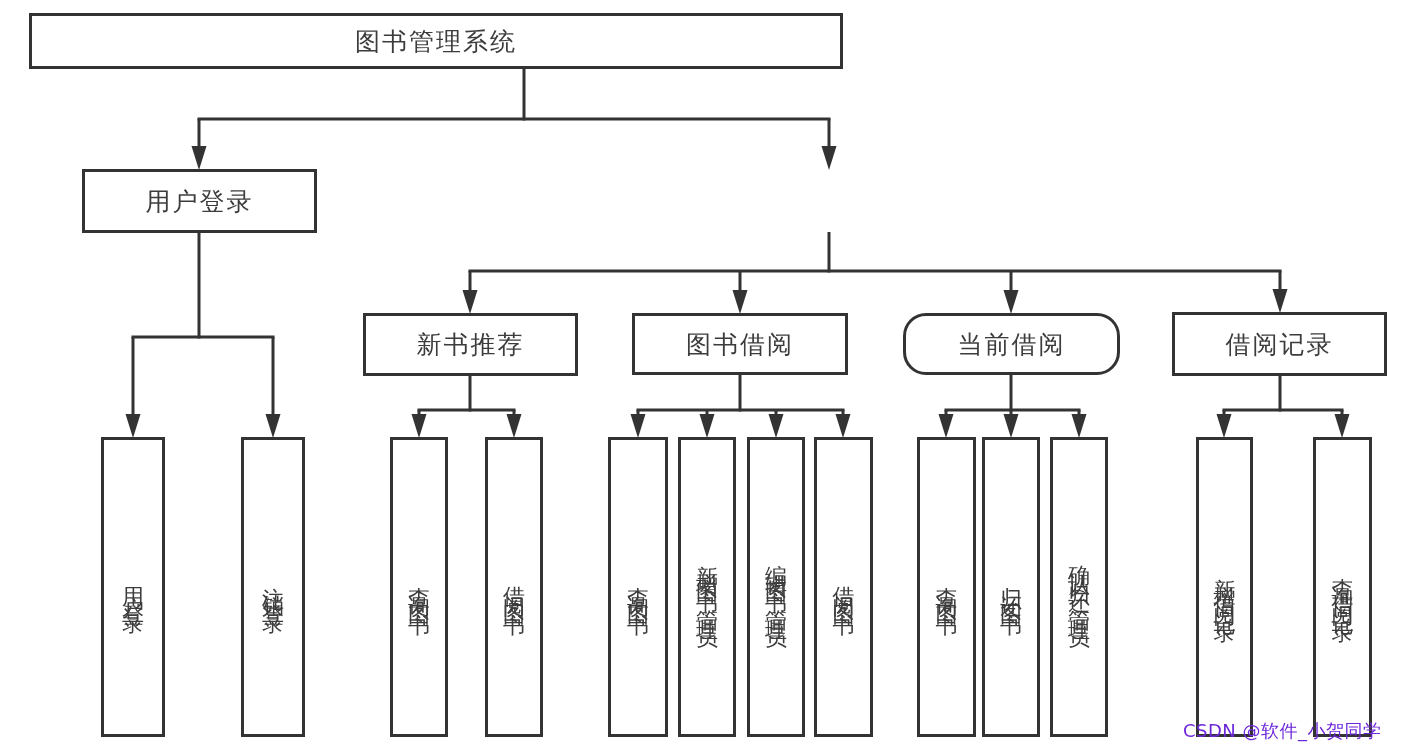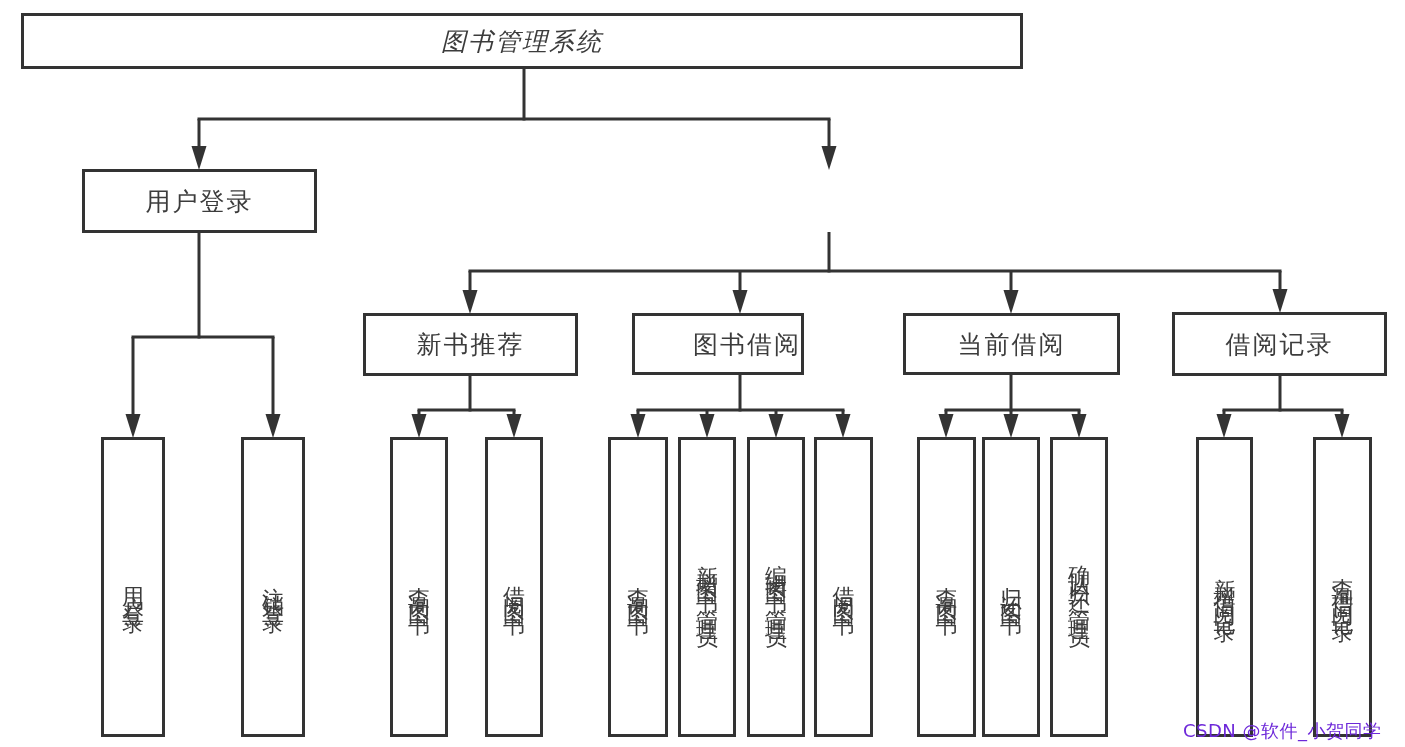--- a/index.html
+++ b/index.html
@@ -129,35 +129,35 @@
 
       <polygon points="938.5,414 953.5,414 946,438"></polygon>
       <polygon points="1003.5,414 1018.5,414 1011,438"></polygon>
       <polygon points="1071.5,414 1086.5,414 1079,438"></polygon>
 
       <polygon points="1216.5,414 1231.5,414 1224,438"></polygon>
       <polygon points="1334.5,414 1349.5,414 1342,438"></polygon>
     </g>
   </svg>
 
-  <div class="box" style="left:21px; top:13px; width:1002px; height:56px;font-style:italic;">
+  <div class="box" style="left:29px; top:13px; width:814px; height:56px;">
     <span class="h-label">图书管理系统</span>
   </div>
 
   <div class="box" style="left:82px; top:169px; width:235px; height:64px;">
     <span class="h-label">用户登录</span>
   </div>
 
   <div class="box" style="left:363px; top:313px; width:215px; height:63px;">
     <span class="h-label">新书推荐</span>
   </div>
-  <div class="box" style="left:632px; top:313px; width:172px; height:62px;justify-content:flex-end;">
+  <div class="box" style="left:632px; top:313px; width:216px; height:62px;">
     <span class="h-label">图书借阅</span>
   </div>
-  <div class="box" style="left:903px; top:313px; width:217px; height:62px;">
+  <div class="box" style="left:903px; top:313px; width:217px; height:62px;border-radius:23px;">
     <span class="h-label">当前借阅</span>
   </div>
   <div class="box" style="left:1172px; top:312px; width:215px; height:64px;">
     <span class="h-label">借阅记录</span>
   </div>
 
   <div class="box leaf" style="left:101px; top:437px; width:64px; height:300px;">
     <span class="vtext">用户登录</span>
   </div>
   <div class="box leaf" style="left:241px; top:437px; width:64px; height:300px;">

